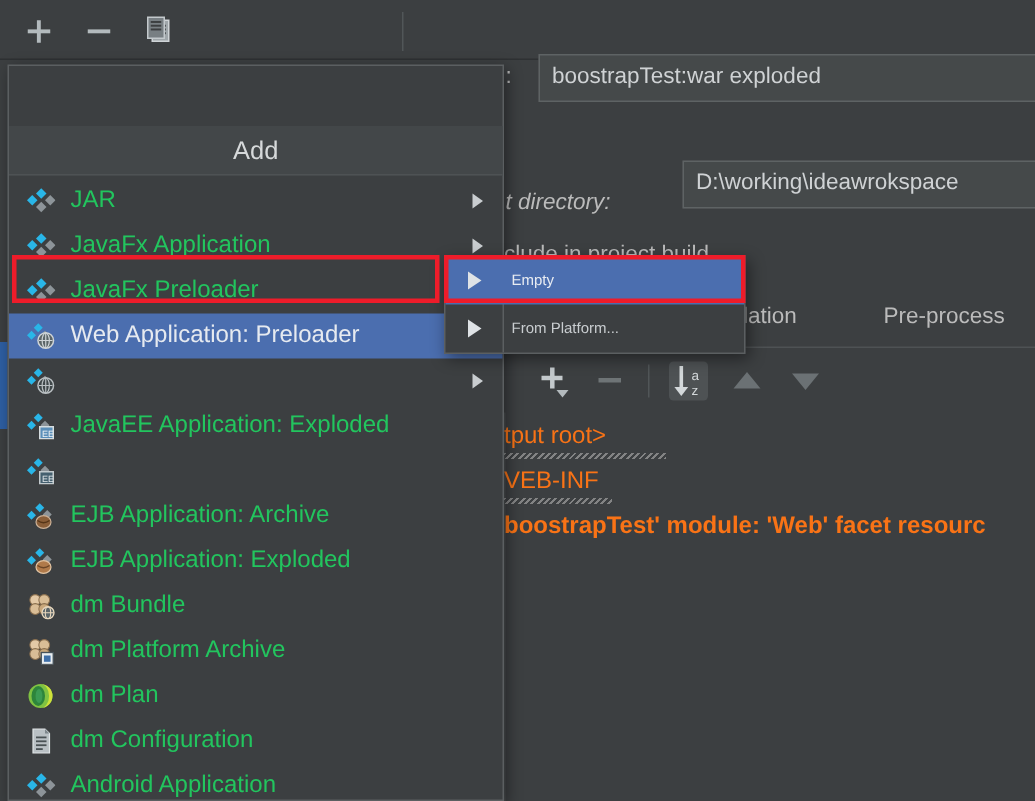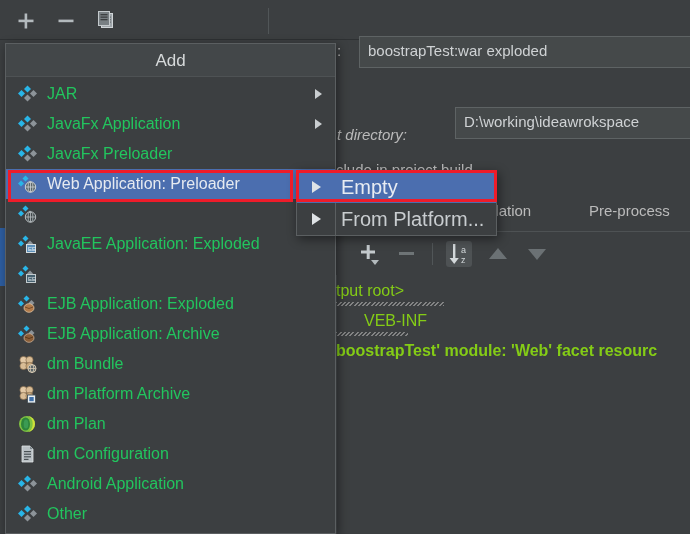--- a/index.html
+++ b/index.html
@@ -47,21 +47,21 @@
   }
 
   .tree-toolbar { position: absolute; left: 340px; top: 237px; width: 350px; height: 36px; }
   .tt-btn { position: absolute; top: 4px; width: 26px; height: 26px; color: #a9b0b5; }
   .tt-btn.active { background: #4e5254; border-radius: 3px; }
   .tt-btn.dim { color: #6e7476; }
   .tt-sep { position: absolute; top: 6px; width: 1px; height: 22px; background: #515658; }
 
   .tree-area { position: absolute; left: 335px; top: 275px; width: 355px; height: 259px; }
   .tree-row {
-    position: absolute; color: #84cc16; font-size: 16px; white-space: nowrap;
+    position: absolute; color: #f97316; font-size: 16px; white-space: nowrap;
   }
   .wavy {
     position: absolute; height: 4px;
     background-image: repeating-linear-gradient(135deg,
        #9a9a9a 0 1.4px, transparent 1.4px 3px);
     opacity: .75;
   }
   .tree-vline { position: absolute; left: 336px; top: 275px; width: 1px; height: 259px; background: #4a4e50; }
 
   .left-blue-strip {
@@ -71,20 +71,21 @@
   
   .menu {
     position: absolute; left: 5px; top: 43px; width: 331px; height: 491px;
     background: #3c3f41; border: 1px solid #5b5f61;
     box-shadow: 2px 3px 10px rgba(0,0,0,.45);
   }
   .menu-header {
     height: 33px; line-height: 33px; text-align: center;
     color: #d6d9da; font-size: 17px; border-bottom: 1px solid #4e5254;
     background: #434749;
+    margin-top: 40px;
   }
   .menu-list { position: relative; padding-top: 2px; }
   .menu-item {
     position: relative; height: 30px; display: flex; align-items: center;
     padding-left: 12px; color: #22c55e; font-size: 16px; white-space: nowrap;
   }
   .menu-item.selected { background: #4b6eaf; color: #e6eaf0; }
   .mi-label { margin-left: 10px; }
   .mi-arrow {
     position: absolute; right: 13px; top: 50%; transform: translateY(-50%);
@@ -97,21 +98,21 @@
   .icon { position: relative; width: 19px; height: 18px; flex: 0 0 19px; }
 
   
   .submenu {
     position: absolute; left: 296px; top: 170px; width: 201px;
     background: #3c3f41; border: 1px solid #5b5f61;
     box-shadow: 2px 3px 10px rgba(0,0,0,.45);
   }
   .submenu-item {
     position: relative; height: 32px; display: flex; align-items: center;
-    padding-left: 44px; color: #c9cdd0; font-size: 20px; white-space: nowrap;
+    padding-left: 44px; color: #c9cdd0; font-size: 10px; white-space: nowrap;
   }
   .submenu-item.selected { background: #4b6eaf; color: #e8ecf2; }
   .sub-arrow {
     position: absolute; left: 15px; top: 50%; transform: translateY(-50%);
     width: 0; height: 0; border-left: 9px solid #dfe3e6;
     border-top: 6px solid transparent; border-bottom: 6px solid transparent;
   }
   .sub-divider { position: absolute; left: 38px; top: 0; width: 1px; height: 100%; background: #5b5f61; }
 
   
@@ -182,21 +183,21 @@
       </svg>
       <svg class="tt-btn dim" style="left:184px" viewBox="0 0 26 26">
         <path d="M13 19 l-9 -11 l18 0 z" fill="#6b7174"></path>
       </svg>
     </div>
 
     <div class="tree-vline"></div>
     <div class="tree-area">
       <div class="tree-row" style="left:1px; top:7px;">tput root&gt;</div>
       <div class="wavy" style="left:1px; top:27px; width:108px;"></div>
-      <div class="tree-row" style="left:1px; top:37px;margin-left:28px;">VEB-INF</div>
+      <div class="tree-row" style="left:1px; top:37px;">VEB-INF</div>
       <div class="wavy" style="left:1px; top:57px; width:72px;"></div>
       <div class="tree-row" style="left:1px; top:67px;font-weight:bold;">boostrapTest' module: 'Web' facet resourc</div>
     </div>
 
     <div class="left-blue-strip"></div>
   </div>
 
   <div class="menu">
     <div class="menu-header">Add</div>
     <div class="menu-list">
@@ -292,38 +293,38 @@
             </svg>
         </span>
       </div>
 
       <div class="menu-item">
         <span class="icon">
           <svg viewBox="0 0 19 18">
               <path d="M8.5 0.5 L11.5 3.5 L8.5 6.5 L5.5 3.5 Z" fill="#29b6e8"></path>
               <path d="M3 5.5 L6 8.5 L3 11.5 L0 8.5 Z" fill="#29b6e8"></path>
               <path d="M13.5 5 L16.5 8 L13.5 11 L10.5 8 Z" fill="#8d9499"></path>
+              <ellipse cx="11" cy="13" rx="5" ry="4.3" fill="#8a5e38" stroke="#cbb096" stroke-width=".8"></ellipse>
+              <path d="M7 12 q4 3 8 0" stroke="#563517" stroke-width=".9" fill="none"></path>
+            </svg>
+        </span>
+        <span class="mi-label">EJB Application: Archive</span>
+      </div>
+
+      <div class="menu-item">
+        <span class="icon">
+          <svg viewBox="0 0 19 18">
+              <path d="M8.5 0.5 L11.5 3.5 L8.5 6.5 L5.5 3.5 Z" fill="#29b6e8"></path>
+              <path d="M3 5.5 L6 8.5 L3 11.5 L0 8.5 Z" fill="#29b6e8"></path>
+              <path d="M13.5 5 L16.5 8 L13.5 11 L10.5 8 Z" fill="#8d9499"></path>
               <ellipse cx="11" cy="13" rx="5" ry="4.3" fill="#b07a4a" stroke="#e0c3a2" stroke-width=".8"></ellipse>
               <path d="M7 12 q4 3 8 0" stroke="#6b4526" stroke-width=".9" fill="none"></path>
             </svg>
         </span>
         <span class="mi-label">EJB Application: Exploded</span>
-      </div>
-
-      <div class="menu-item">
-        <span class="icon">
-          <svg viewBox="0 0 19 18">
-              <path d="M8.5 0.5 L11.5 3.5 L8.5 6.5 L5.5 3.5 Z" fill="#29b6e8"></path>
-              <path d="M3 5.5 L6 8.5 L3 11.5 L0 8.5 Z" fill="#29b6e8"></path>
-              <path d="M13.5 5 L16.5 8 L13.5 11 L10.5 8 Z" fill="#8d9499"></path>
-              <ellipse cx="11" cy="13" rx="5" ry="4.3" fill="#8a5e38" stroke="#cbb096" stroke-width=".8"></ellipse>
-              <path d="M7 12 q4 3 8 0" stroke="#563517" stroke-width=".9" fill="none"></path>
-            </svg>
-        </span>
-        <span class="mi-label">EJB Application: Archive</span>
       </div>
 
       <div class="menu-item">
         <span class="icon">
           <svg viewBox="0 0 19 18">
               <circle cx="5.5" cy="5" r="3.6" fill="#e3c9a6" stroke="#8a6f4e" stroke-width=".7"></circle>
               <circle cx="11.5" cy="5" r="3.6" fill="#d9bd96" stroke="#8a6f4e" stroke-width=".7"></circle>
               <circle cx="5.5" cy="11" r="3.6" fill="#d9bd96" stroke="#8a6f4e" stroke-width=".7"></circle>
               <circle cx="11.5" cy="11" r="3.6" fill="#c9a87c" stroke="#8a6f4e" stroke-width=".7"></circle>
               <circle cx="14" cy="13.5" r="4" fill="#5b6568" stroke="#e8d7bd" stroke-width=".9"></circle>

